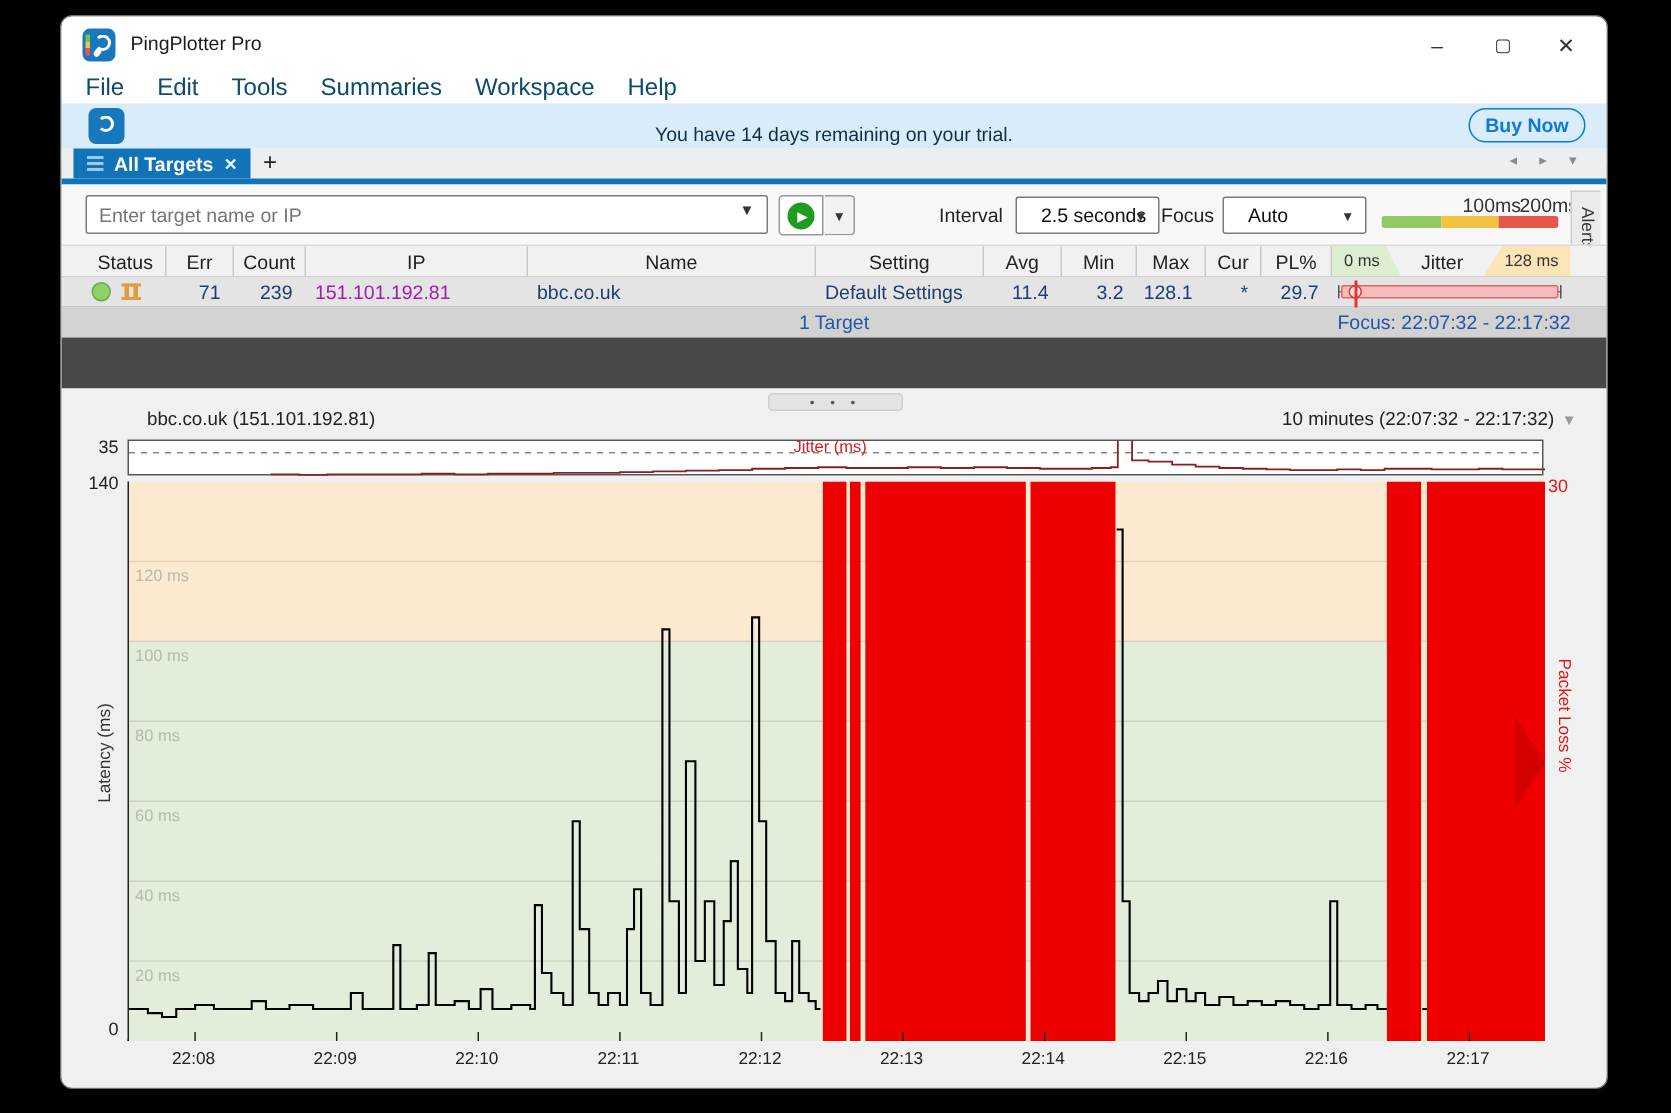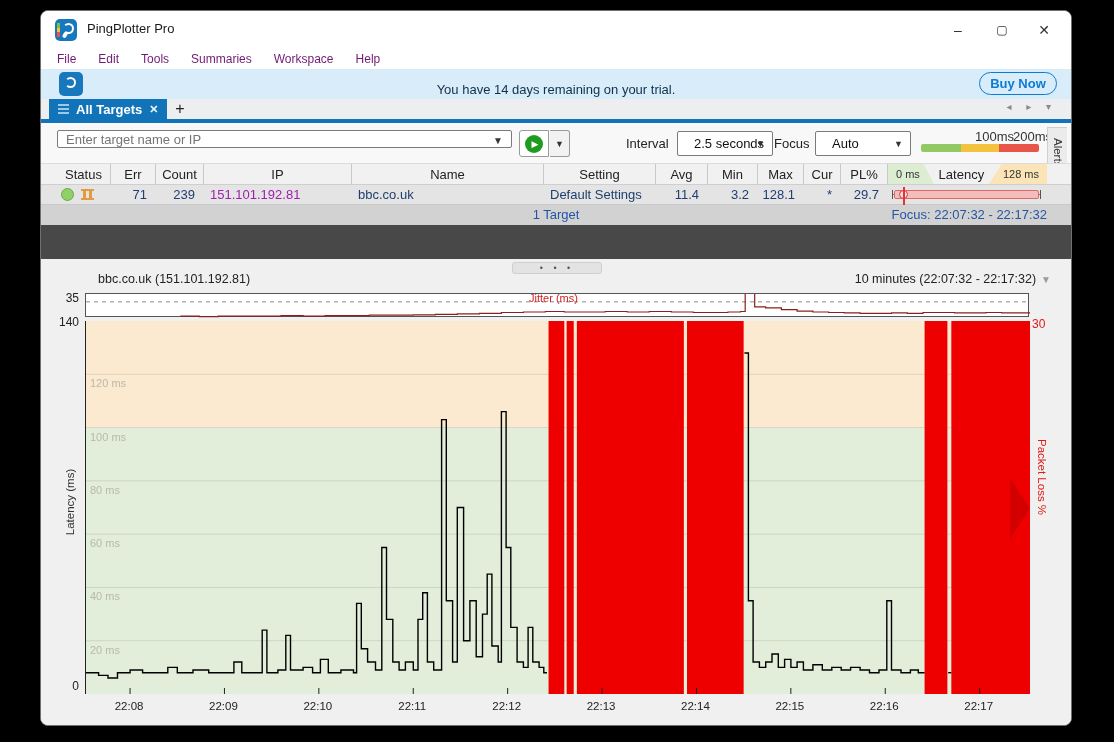--- a/index.html
+++ b/index.html
@@ -13,21 +13,21 @@
   #app-icon .stripes{position:absolute;left:2px;top:4px;width:3px;height:14px;display:flex;flex-direction:column;}
   #app-icon .stripes i{flex:1;}
   #app-icon .swirl{position:absolute;left:8px;top:4px;width:11px;height:11px;border:2.5px solid #fff;border-radius:50%;border-left-color:transparent;}
   #app-icon .dot{position:absolute;left:8px;top:13px;width:4px;height:6px;background:#fff;border-radius:2px;transform:rotate(35deg);}
   #window-title{position:absolute;left:46px;top:10px;font-size:13px;color:#1a1a1a;}
   .win-btn{position:absolute;top:6px;width:34px;height:26px;display:flex;align-items:center;justify-content:center;
     font-size:14px;color:#333;background:transparent;border:none;cursor:default;}
   #btn-min{right:96px;} #btn-max{right:52px;font-size:12px;} #btn-close{right:10px;}
   
   #menubar{position:absolute;left:0;top:38px;width:100%;height:20px;background:#fff;display:flex;align-items:center;padding-left:16px;gap:22px;}
-  .menu-item{font-size:12px;color:#701a75;}
+  .menu-item{font-size:16px;color:#0c4a6e;}
   
   #banner{position:absolute;left:0;top:58px;width:100%;height:40px;background:#d8ecf9;}
   #banner-logo{position:absolute;left:18px;top:3px;width:24px;height:24px;border-radius:5px;background:#1878be;}
   #banner-logo .swirl{position:absolute;left:6px;top:5px;width:11px;height:11px;border:2.5px solid #fff;border-radius:50%;border-left-color:transparent;}
   #banner-msg{position:absolute;left:0;top:0;width:100%;height:100%;display:flex;align-items:center;justify-content:center;
     font-size:13px;color:#10304a;}
   #buy-btn{position:absolute;right:14px;top:3px;width:78px;height:23px;border:1.5px solid #0c7bd6;border-radius:12px;
     background:transparent;color:#0c7bd6;font-size:13px;font-weight:bold;display:flex;align-items:center;justify-content:center;}
   
   #tabbar{position:absolute;left:0;top:88px;width:100%;height:20px;background:#eceeef;}
@@ -35,21 +35,21 @@
     display:flex;align-items:center;gap:7px;font-size:13px;font-weight:bold;}
   #tab-hamburger{display:flex;flex-direction:column;gap:2px;}
   #tab-hamburger i{width:11px;height:2px;background:#9cc9e8;}
   #tab-close{color:#eaf4fb;font-size:11px;font-weight:bold;}
   #tab-new{position:absolute;left:128px;top:0;height:20px;width:22px;display:flex;align-items:center;justify-content:center;
     font-size:16px;color:#222;}
   #tab-arrows{position:absolute;right:14px;top:2px;font-size:10px;color:#8a8a8a;letter-spacing:6px;}
   #bluestrip{position:absolute;left:0;top:108px;width:100%;height:4px;background:#1173b8;}
   
   #toolbar{position:absolute;left:0;top:112px;width:100%;height:40px;background:#f8f8f8;}
-  #target-input{position:absolute;left:16px;top:7px;width:455px;height:18px;background:#fff;border:1px solid #7b7b7b;
+  #target-input{position:absolute;left:16px;top:7px;width:455px;height:26px;background:#fff;border:1px solid #7b7b7b;
     border-radius:2px;font-size:13px;color:#444;padding:0 14px 0 8px;font-family:"Liberation Sans",sans-serif;}
   #target-caret{position:absolute;left:452px;top:12px;font-size:10px;color:#333;}
   #play-btn{position:absolute;left:478px;top:7px;width:30px;height:27px;background:#fff;border:1px solid #9a9a9a;border-radius:3px 0 0 3px;
     display:flex;align-items:center;justify-content:center;}
   #play-glyph{width:18px;height:18px;border-radius:50%;background:#1f9c1f;color:#fff;font-size:9px;display:flex;align-items:center;justify-content:center;padding-left:2px;}
   #play-caret-btn{position:absolute;left:509px;top:7px;width:20px;height:27px;background:#f2f2f2;border:1px solid #9a9a9a;border-left:none;
     border-radius:0 3px 3px 0;display:flex;align-items:center;justify-content:center;font-size:9px;color:#333;}
   .tb-label{position:absolute;top:13px;font-size:13px;color:#222;}
   #interval-label{left:585px;} #focus-label{left:733px;}
   .combo{position:absolute;top:8px;height:25px;background:#fff;border:1px solid #7b7b7b;border-radius:2px;
@@ -208,21 +208,21 @@
     <div class="th">IP</div>
     <div class="th">Name</div>
     <div class="th">Setting</div>
     <div class="th">Avg</div>
     <div class="th">Min</div>
     <div class="th">Max</div>
     <div class="th">Cur</div>
     <div class="th">PL%</div>
     <div class="th" id="th-latency">
       <span class="chip" id="chip-min">0 ms</span>
-      <span>Latency</span>
+      <span>Jitter</span>
       <span class="chip" id="chip-max">128 ms</span>
     </div>
   </div>
 
   <div id="trow">
     <div class="td"></div>
     <div class="td" id="status-cell">
       <span id="status-dot"></span>
       <span id="status-bars">
           <i></i>

